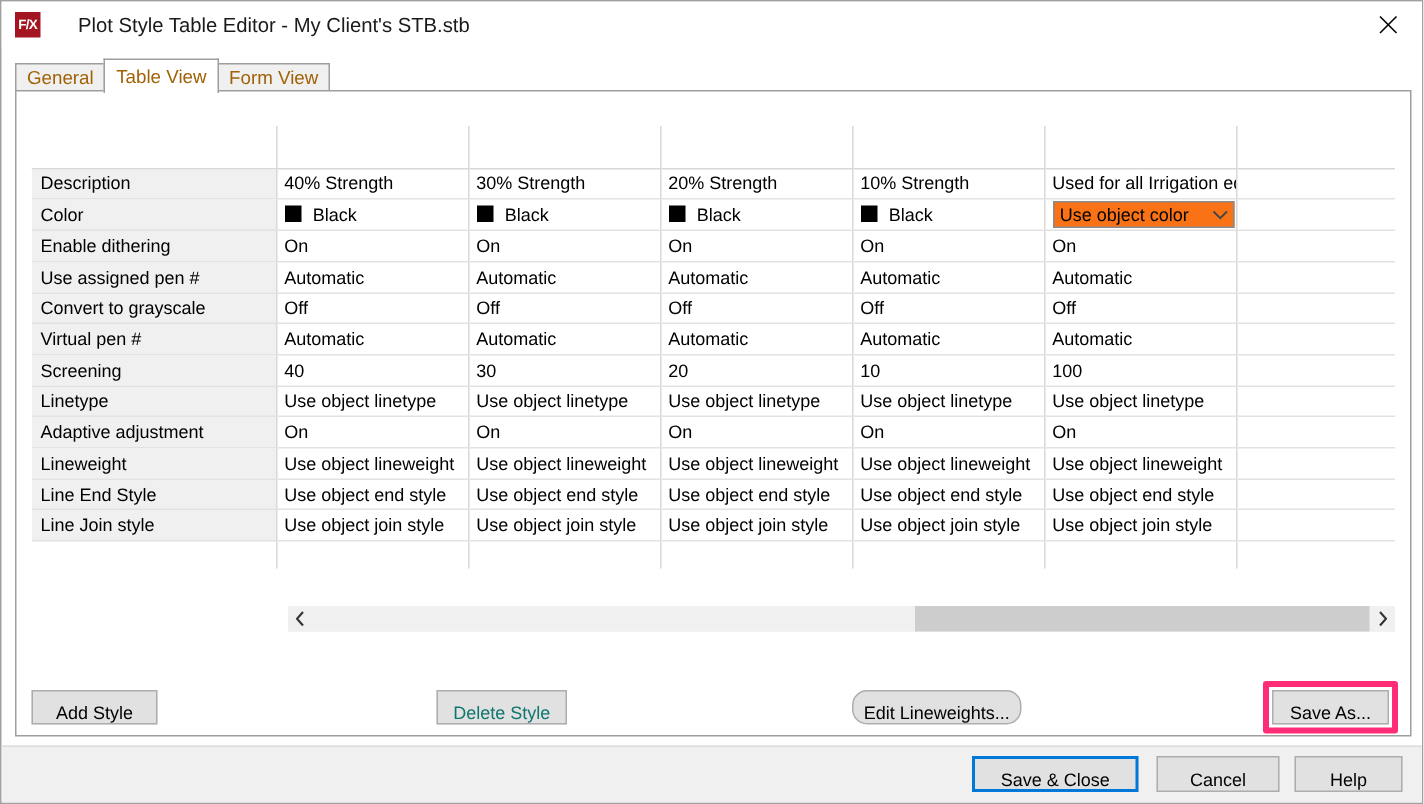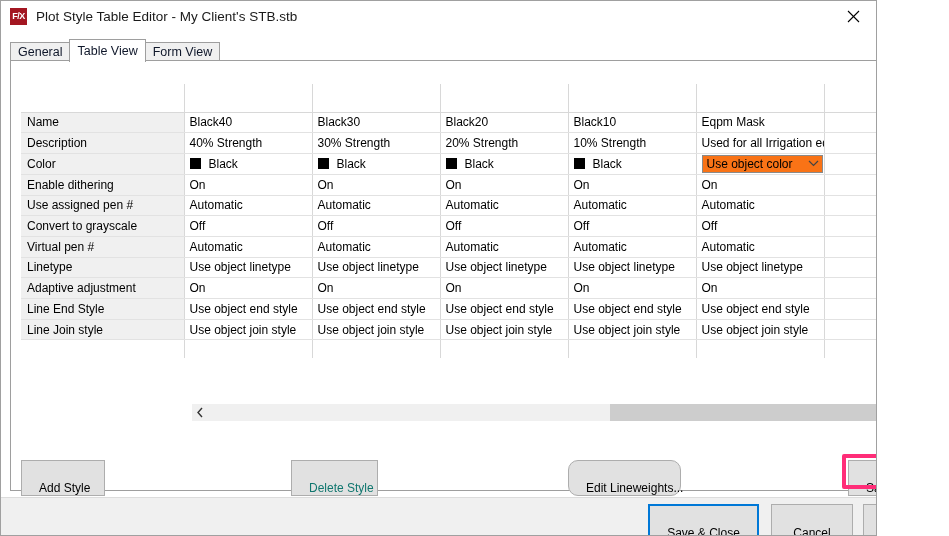--- a/index.html
+++ b/index.html
@@ -5,21 +5,21 @@
   html, body {
     margin: 0;
     padding: 0;
     background: #ffffff;
   }
   body {
     font-family: "Liberation Sans", sans-serif;
   }
   #app {
     position: relative;
-    width: 877px;
+    width: 949px;
     height: 536px;
     background: #ffffff;
     border: 1px solid #a0a0a0;
     box-sizing: border-box;
     overflow: hidden;
   }
 
   
   .titlebar {
     position: absolute;
@@ -39,21 +39,21 @@
     color: #ffffff;
     font-size: 9px;
     font-weight: bold;
     line-height: 17px;
     text-align: center;
     letter-spacing: -0.5px;
     font-family: "Liberation Sans", sans-serif;
     flex: none;
   }
   .title-text {
-    margin-left: 9px;
+    margin-left: 25px;
     font-size: 13.5px;
     color: #1a1a1a;
     white-space: nowrap;
   }
   .win-close {
     position: absolute;
     right: 0; top: 0;
     width: 46px;
     height: 31px;
     display: flex;
@@ -70,21 +70,21 @@
     width: 931px;
     height: 23px;
     display: flex;
     align-items: flex-end;
   }
   .tab {
     border: 1px solid #9e9e9e;
     border-bottom: none;
     background: #f0f0f0;
     font-size: 12.5px;
-    color: #0f172a;
+    color: #a16207;
     padding: 0 7px;
     line-height: 19px;
     height: 19px;
     box-sizing: border-box;
     margin-right: -1px;
     cursor: default;
     white-space: nowrap;
   }
   .tab.active {
     background: #ffffff;
@@ -241,21 +241,21 @@
   
   .btn {
     background: #e1e1e1;
     border: 1px solid #adadad;
     font-size: 12px;
     color: #000;
     text-align: center;
     box-sizing: border-box;
     cursor: default;
     font-family: "Liberation Sans", sans-serif;
-    padding: 17px;
+    padding: 4px;
     white-space: nowrap;
   }
   .btn.disabled { color: #0f766e; }
   .btn.default-focus { border: 2px solid #0078d7; }
 
   .panel-btn {
     position: absolute;
     height: 23px;
     line-height: 21px;
   }
@@ -336,29 +336,20 @@
           <tr class="headrow">
             <td class="lbl"></td>
             <td></td>
             <td></td>
             <td></td>
             <td></td>
             <td></td>
             <td class="tail"></td>
           </tr>
 
-          <tr>
-            <td class="lbl">Name</td>
-            <td>Black40</td>
-            <td>Black30</td>
-            <td>Black20</td>
-            <td>Black10</td>
-            <td>Eqpm Mask</td>
-            <td class="tail"></td>
-          </tr>
 
           <tr>
             <td class="lbl">Description</td>
             <td>40% Strength</td>
             <td>30% Strength</td>
             <td>20% Strength</td>
             <td>10% Strength</td>
             <td>Used for all Irrigation eqpm</td>
             <td class="tail"></td>
           </tr>
@@ -415,20 +406,29 @@
           <tr>
             <td class="lbl">Virtual pen #</td>
             <td>Automatic</td>
             <td>Automatic</td>
             <td>Automatic</td>
             <td>Automatic</td>
             <td>Automatic</td>
             <td class="tail"></td>
           </tr>
 
+          <tr>
+            <td class="lbl">Screening</td>
+            <td>40</td>
+            <td>30</td>
+            <td>20</td>
+            <td>10</td>
+            <td>100</td>
+            <td class="tail"></td>
+          </tr>
 
           <tr>
             <td class="lbl">Linetype</td>
             <td>Use object linetype</td>
             <td>Use object linetype</td>
             <td>Use object linetype</td>
             <td>Use object linetype</td>
             <td>Use object linetype</td>
             <td class="tail"></td>
           </tr>
@@ -436,20 +436,29 @@
           <tr>
             <td class="lbl">Adaptive adjustment</td>
             <td>On</td>
             <td>On</td>
             <td>On</td>
             <td>On</td>
             <td>On</td>
             <td class="tail"></td>
           </tr>
 
+          <tr>
+            <td class="lbl">Lineweight</td>
+            <td>Use object lineweight</td>
+            <td>Use object lineweight</td>
+            <td>Use object lineweight</td>
+            <td>Use object lineweight</td>
+            <td>Use object lineweight</td>
+            <td class="tail"></td>
+          </tr>
 
           <tr>
             <td class="lbl">Line End Style</td>
             <td>Use object end style</td>
             <td>Use object end style</td>
             <td>Use object end style</td>
             <td>Use object end style</td>
             <td>Use object end style</td>
             <td class="tail"></td>
           </tr>

